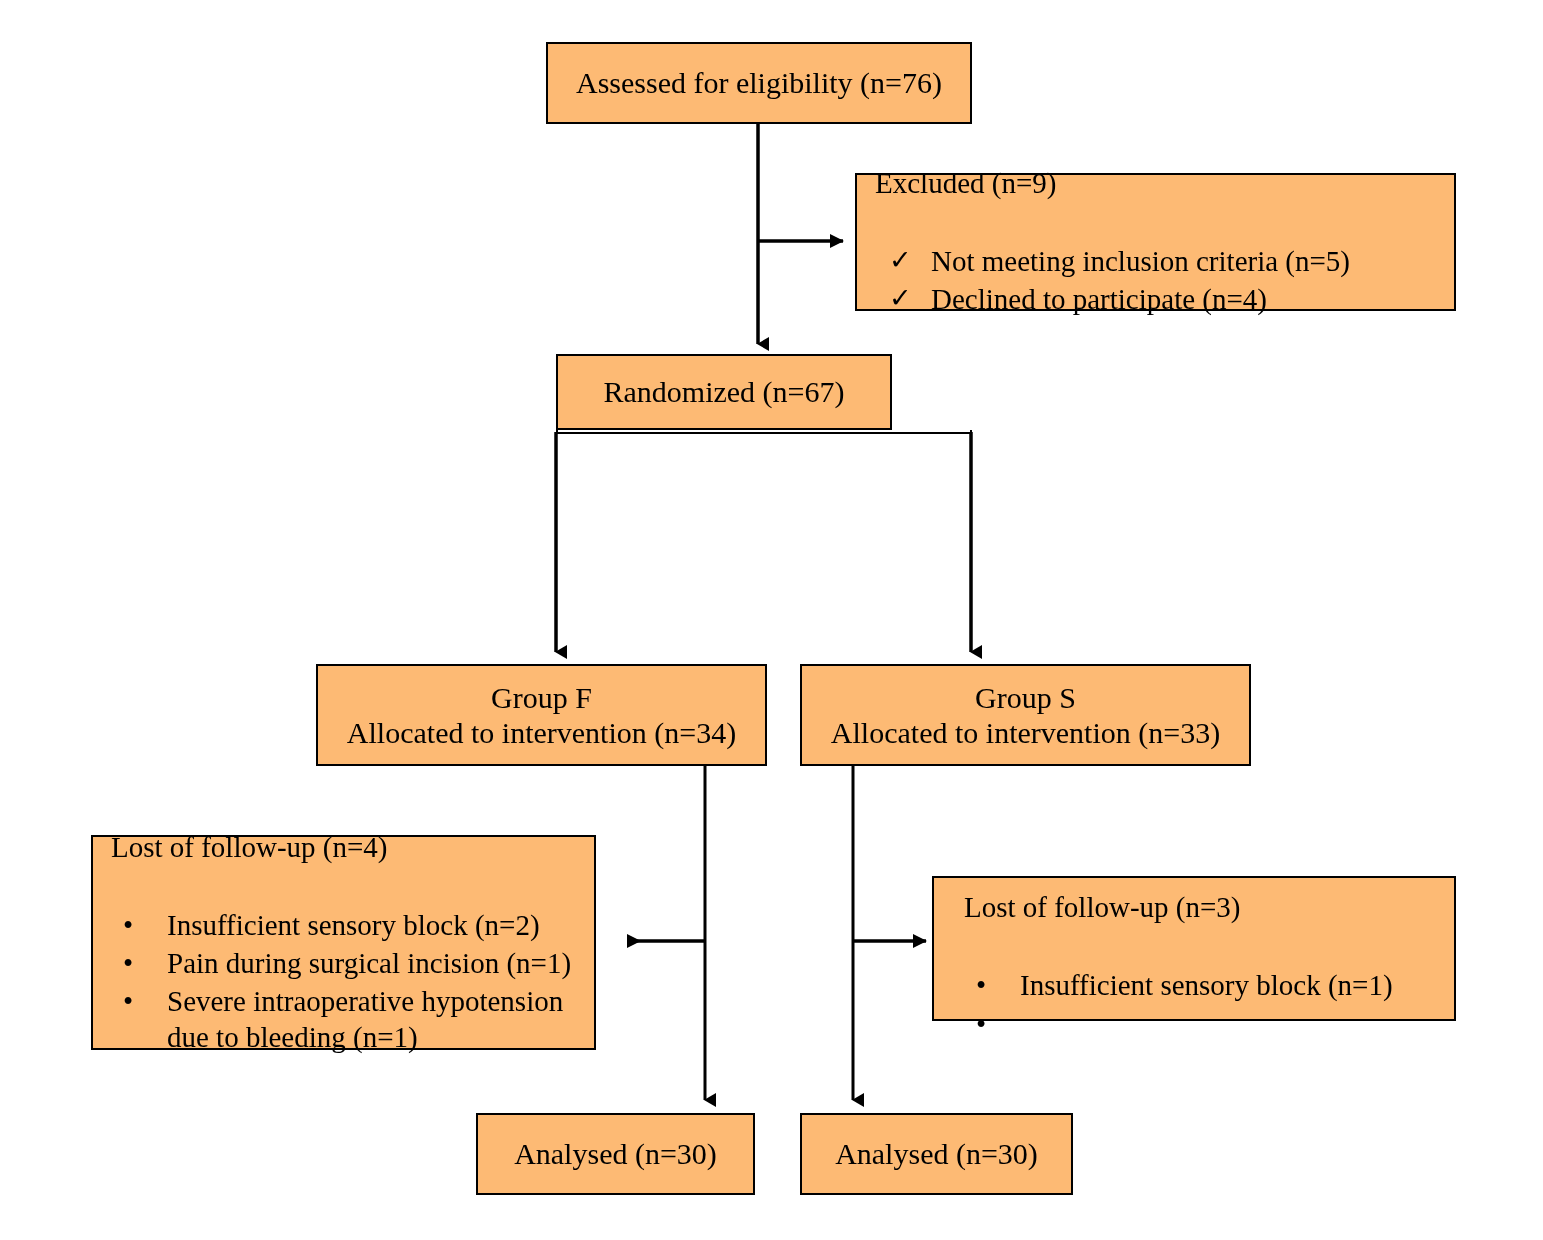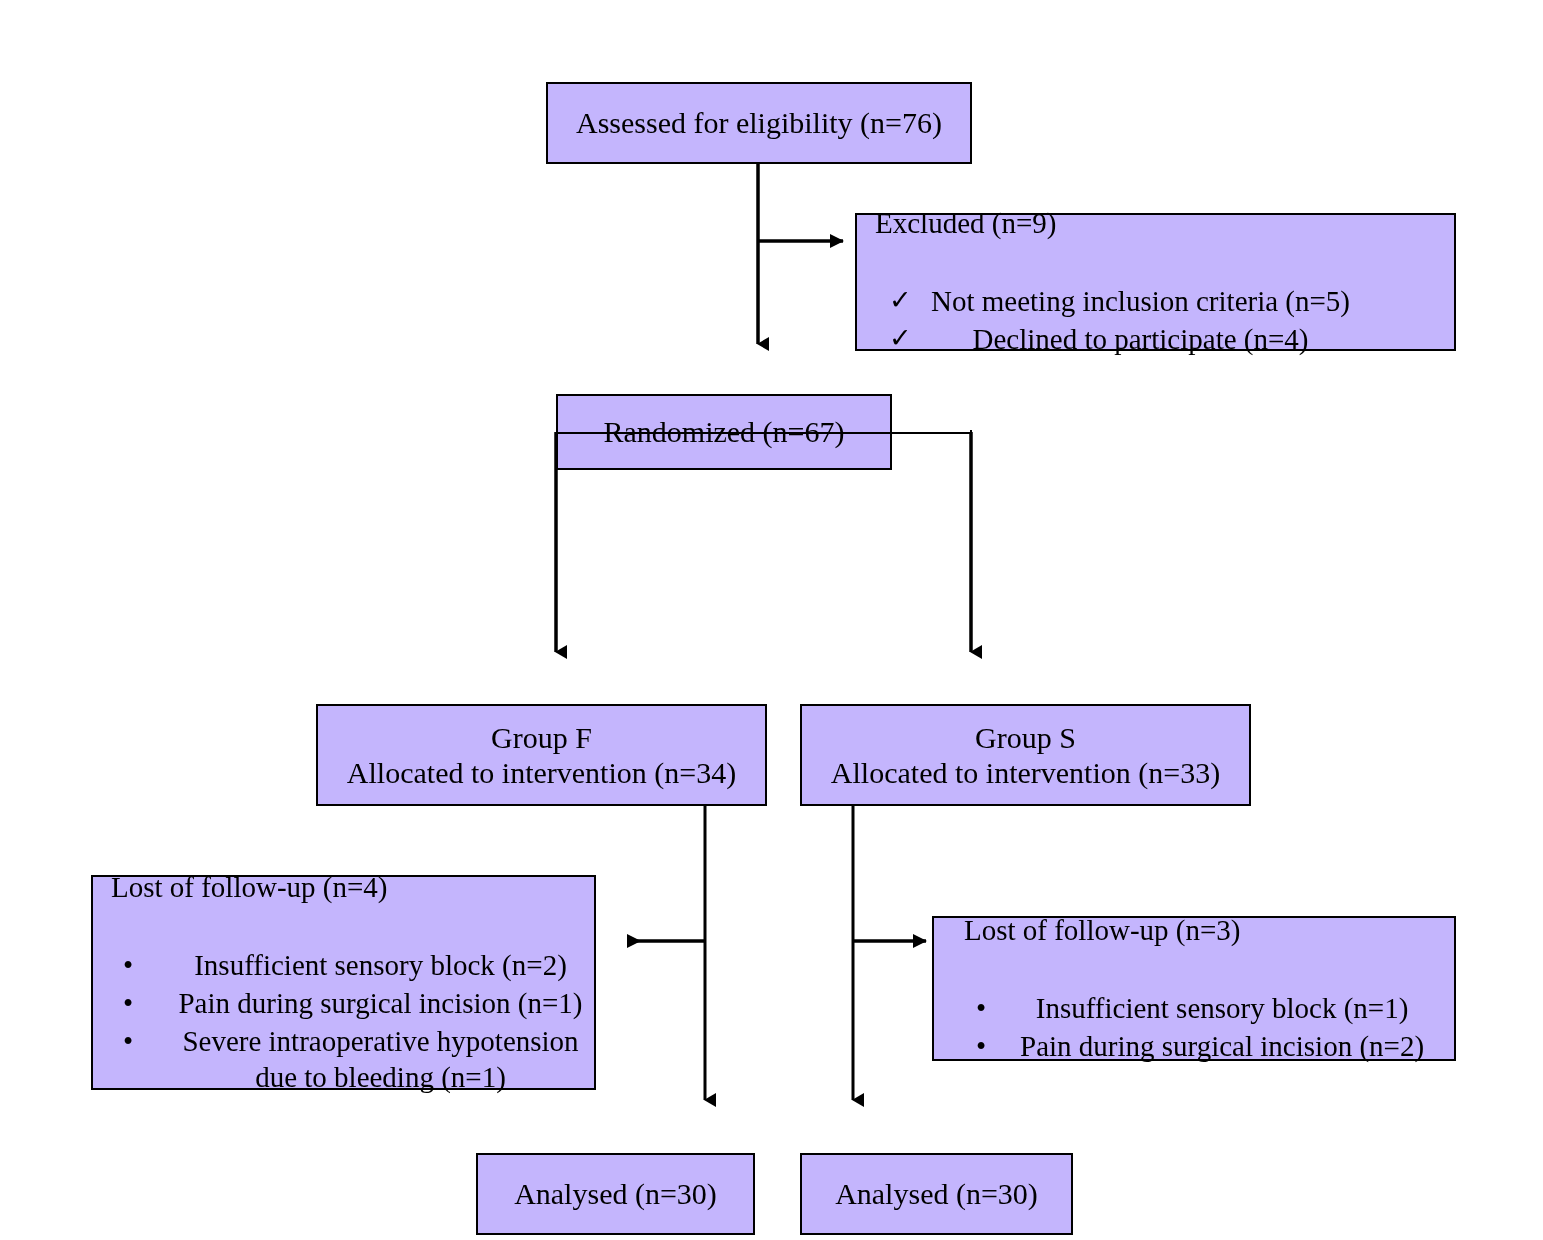--- a/index.html
+++ b/index.html
@@ -24,33 +24,32 @@
     position: absolute;
     top: 0;
     left: 0;
     width: 1543px;
     height: 1240px;
   }
   .node-box {
     position: absolute;
     box-sizing: border-box;
     border: 2.5px solid #000000;
-    background: #c4b5fd;
+    background: #fdba74;
     display: flex;
     flex-direction: column;
     justify-content: center;
-    margin-top: 40px;
   }
   .node-box.align-center {
     align-items: center;
     text-align: center;
   }
   .node-box.align-left {
     align-items: flex-start;
-    text-align: center;
+    text-align: left;
     gap: 40px;
   }
   .node-title {
     font-size: 30px;
     line-height: 1.18;
     white-space: nowrap;
   }
   .node-title.sub {
     font-size: 30px;
   }
@@ -182,21 +181,20 @@
 
   <div class="node-box align-left" style="left:932px; top:876px; width:524px; height:145px; justify-content:center;padding-left:12px;">
     <div class="box-heading">Lost of follow-up (n=3)</div>
     <ul class="item-list">
       <li>
         <span class="bullet-glyph">•</span>
         <span class="item-text">Insufficient sensory block (n=1)</span>
       </li>
       <li>
         <span class="bullet-glyph">•</span>
-        <span class="item-text">Pain during surgical incision (n=2)</span>
       </li>
     </ul>
   </div>
 
   <div class="node-box align-center" style="left:476px; top:1113px; width:279px; height:82px;">
     <div class="node-title">Analysed (n=30)</div>
   </div>
 
   <div class="node-box align-center" style="left:800px; top:1113px; width:273px; height:82px;">
     <div class="node-title">Analysed (n=30)</div>

